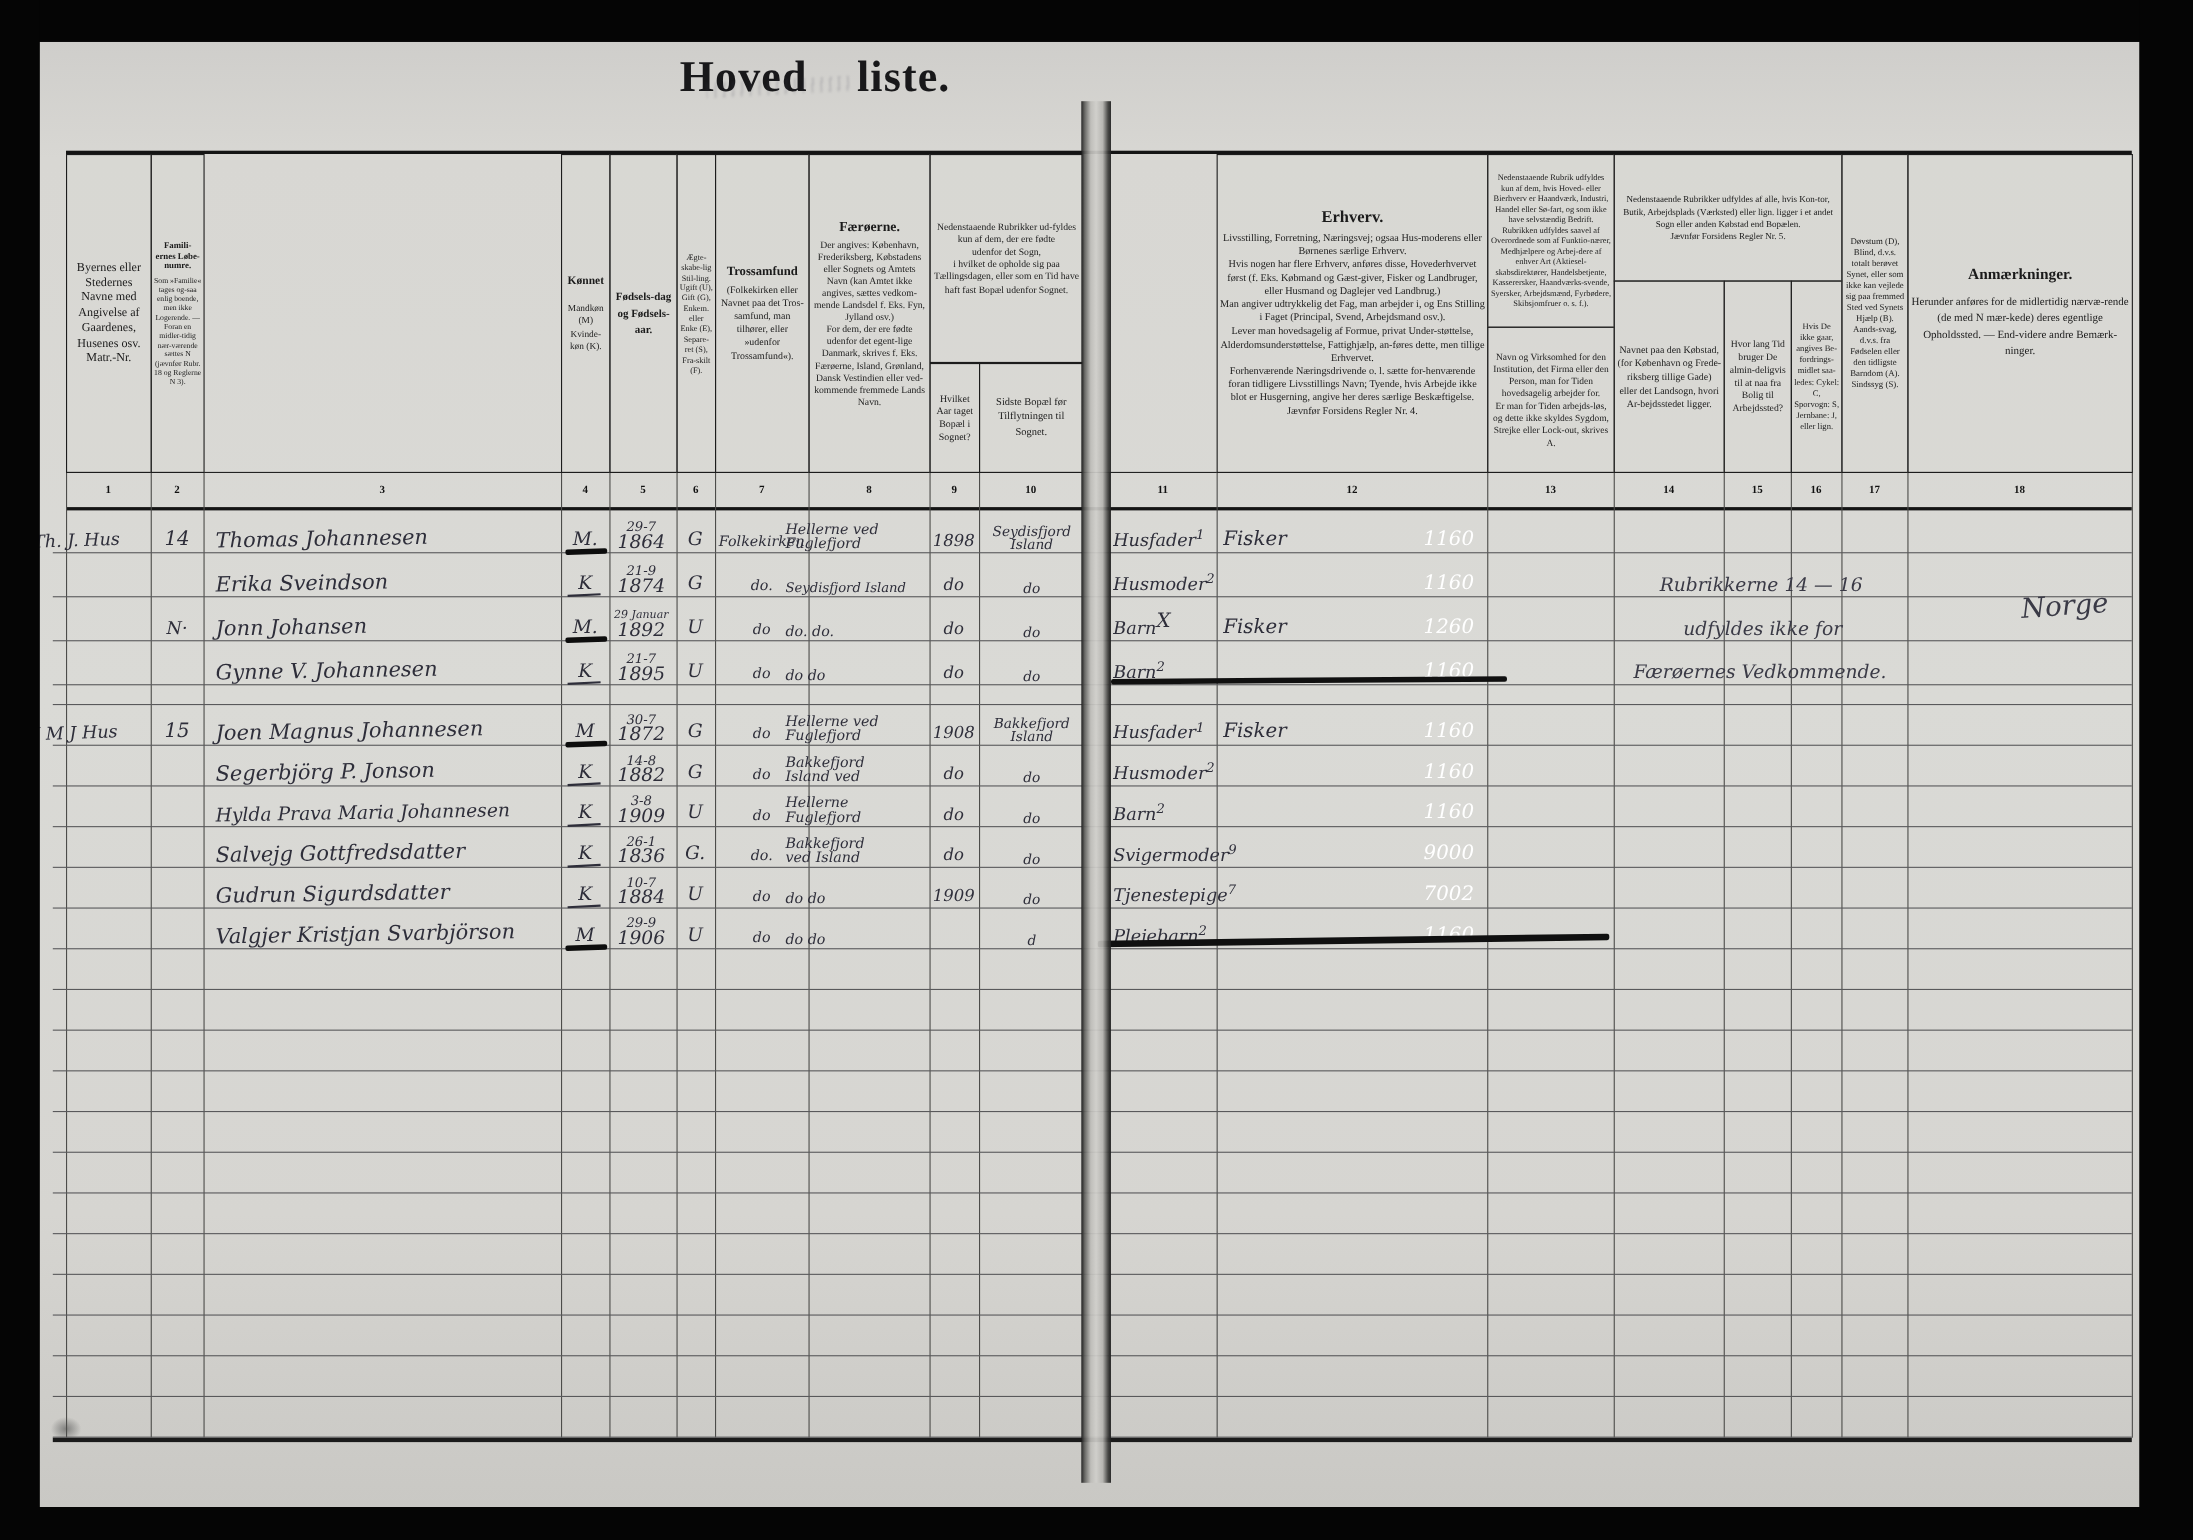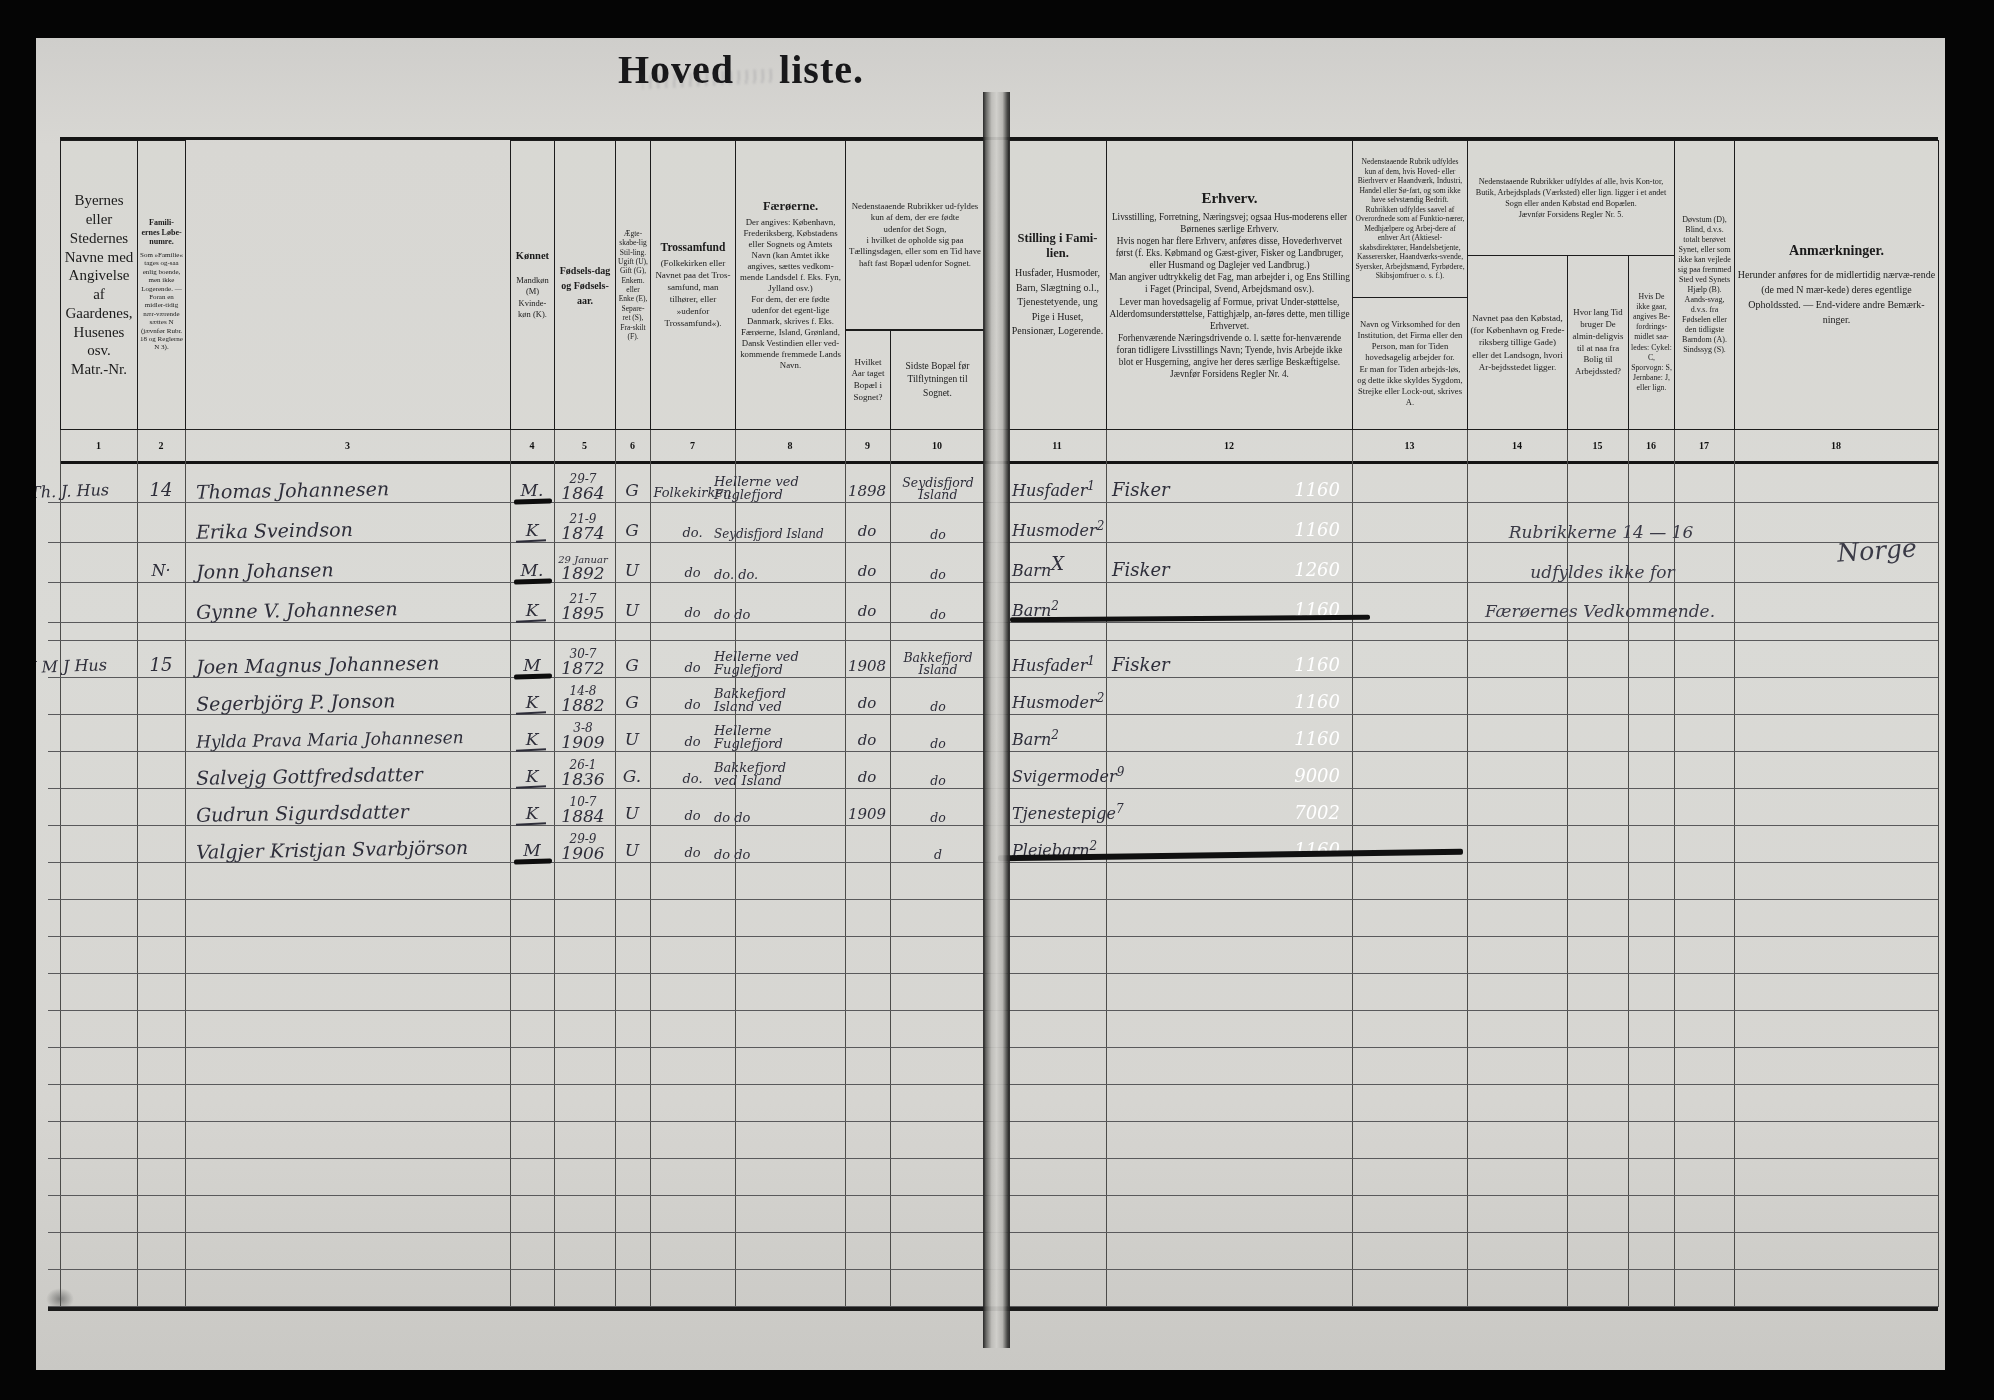--- a/index.html
+++ b/index.html
@@ -70,21 +70,21 @@
   <div class="title">Hoved   liste.</div>
   <div class="smudge"></div>
   <div class="blob"></div>
 
   <div class="topline"></div>
   <div class="numline"></div>
   <div class="thickline"></div>
   <div class="botline"></div>
 
   <div class="hcell" style="left:60px;top:140px;width:78px;height:290px">
-    <div class="hb" style="font-size:15px;line-height:1.25">Byernes eller Stedernes Navne med Angivelse af Gaardenes, Husenes osv.
+    <div class="hb" style="font-size:11px;line-height:1.25">Byernes eller Stedernes Navne med Angivelse af Gaardenes, Husenes osv.
 Matr.-Nr.</div>
   </div>
   <div class="hcell" style="left:137px;top:140px;width:49px;height:290px">
     <div class="ht hb" style="font-size:8px;line-height:1.2">Famili-ernes Løbe-numre.</div>
     <div class="hb" style="font-size:7px;line-height:1.2;margin-top:4px">Som »Familie« tages og-saa enlig boende, men ikke Logerende. — Foran en midler-tidig nær-værende sættes N (jævnfør Rubr. 18 og Reglerne N 3).</div>
   </div>
   <div class="hcell" style="left:510px;top:140px;width:45px;height:290px">
     <div class="ht" style="font-size:10.5px">Kønnet</div>
     <div class="hb" style="font-size:8.5px;line-height:1.3;margin-top:14px">Mandkøn (M)
 Kvinde-køn (K).</div>
@@ -110,24 +110,20 @@
 udenfor det Sogn,
 i hvilket de opholde sig paa Tællingsdagen, eller som en Tid have haft fast Bopæl udenfor Sognet.</div>
   </div>
   <div class="hcell" style="left:845px;top:330px;width:46px;height:100px">
     <div class="hb" style="font-size:9px;line-height:1.3">Hvilket Aar taget Bopæl i Sognet?</div>
   </div>
   <div class="hcell" style="left:890px;top:330px;width:95px;height:100px">
     <div class="hb" style="font-size:9.5px;line-height:1.4">Sidste Bopæl før Tilflytningen til Sognet.</div>
   </div>
 
-  <div class="hcell" style="left:1008px;top:140px;width:99px;height:290px">
-    <div class="ht" style="font-size:12.5px">Stilling i Fami-lien.</div>
-    <div class="hb" style="font-size:10px;line-height:1.45;margin-top:5px">Husfader, Husmoder, Barn, Slægtning o.l., Tjenestetyende, ung Pige i Huset, Pensionær, Logerende.</div>
-  </div>
   <div class="hcell" style="left:1106px;top:140px;width:247px;height:290px">
     <div class="ht" style="font-size:15px">Erhverv.</div>
     <div class="hb" style="font-size:9.3px;line-height:1.3;margin-top:4px">Livsstilling, Forretning, Næringsvej; ogsaa Hus-moderens eller Børnenes særlige Erhverv.
 Hvis nogen har flere Erhverv, anføres disse, Hovederhvervet først (f. Eks. Købmand og Gæst-giver, Fisker og Landbruger, eller Husmand og Daglejer ved Landbrug.)
 Man angiver udtrykkelig det Fag, man arbejder i, og Ens Stilling i Faget (Principal, Svend, Arbejdsmand osv.).
 Lever man hovedsagelig af Formue, privat Under-støttelse, Alderdomsunderstøttelse, Fattighjælp, an-føres dette, men tillige Erhvervet.
 Forhenværende Næringsdrivende o. l. sætte for-henværende foran tidligere Livsstillings Navn; Tyende, hvis Arbejde ikke blot er Husgerning, angive her deres særlige Beskæftigelse.
 Jævnfør Forsidens Regler Nr. 4.</div>
   </div>
   <div class="hcell" style="left:1352px;top:140px;width:116px;height:158px">

